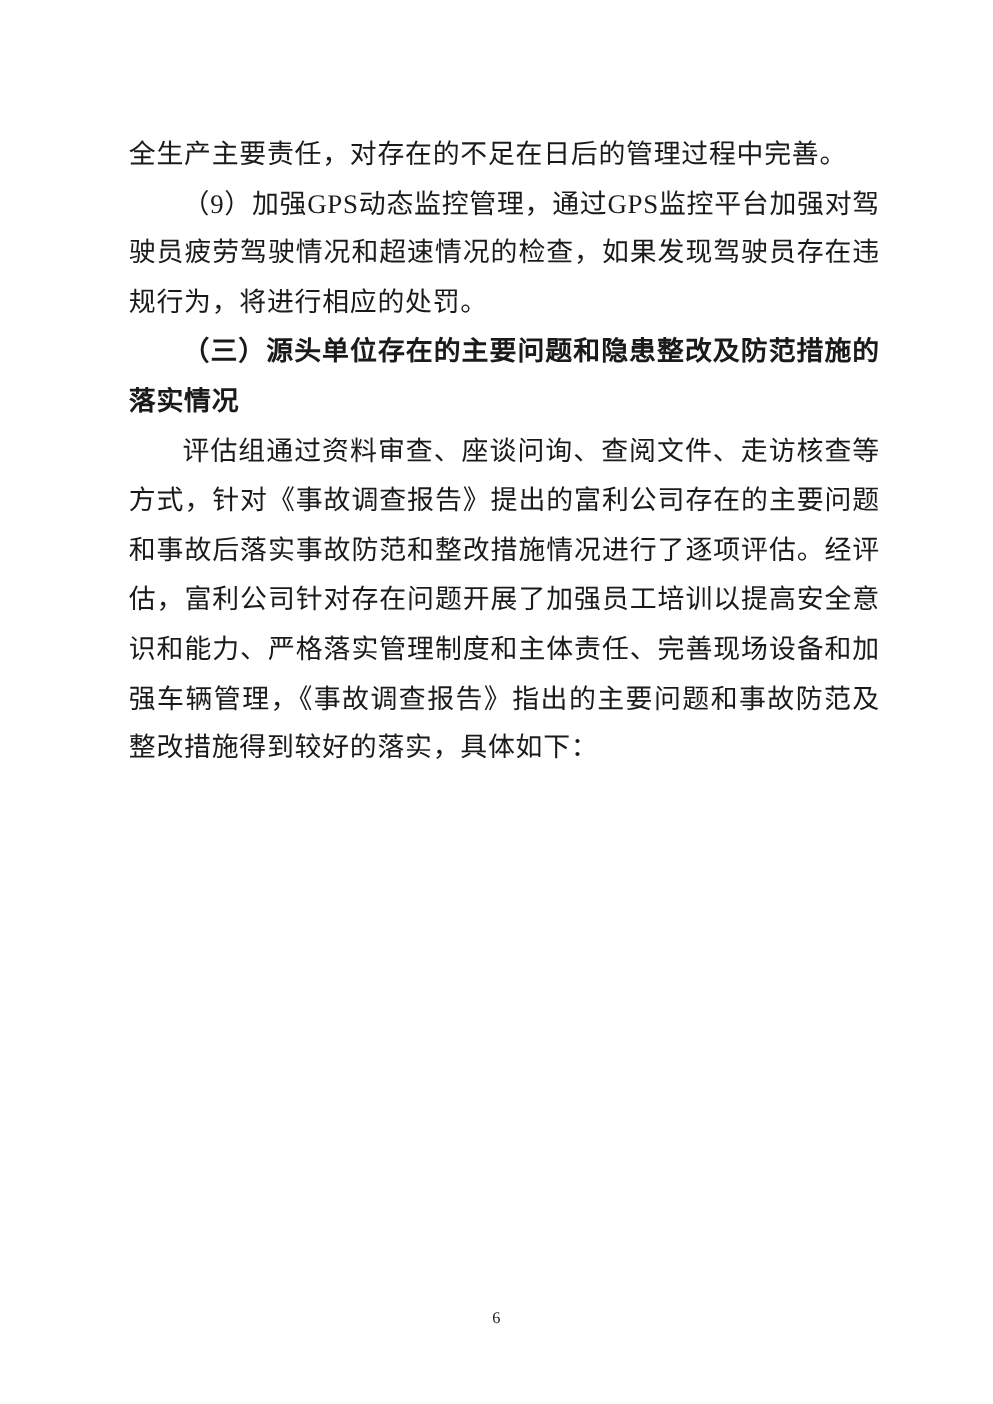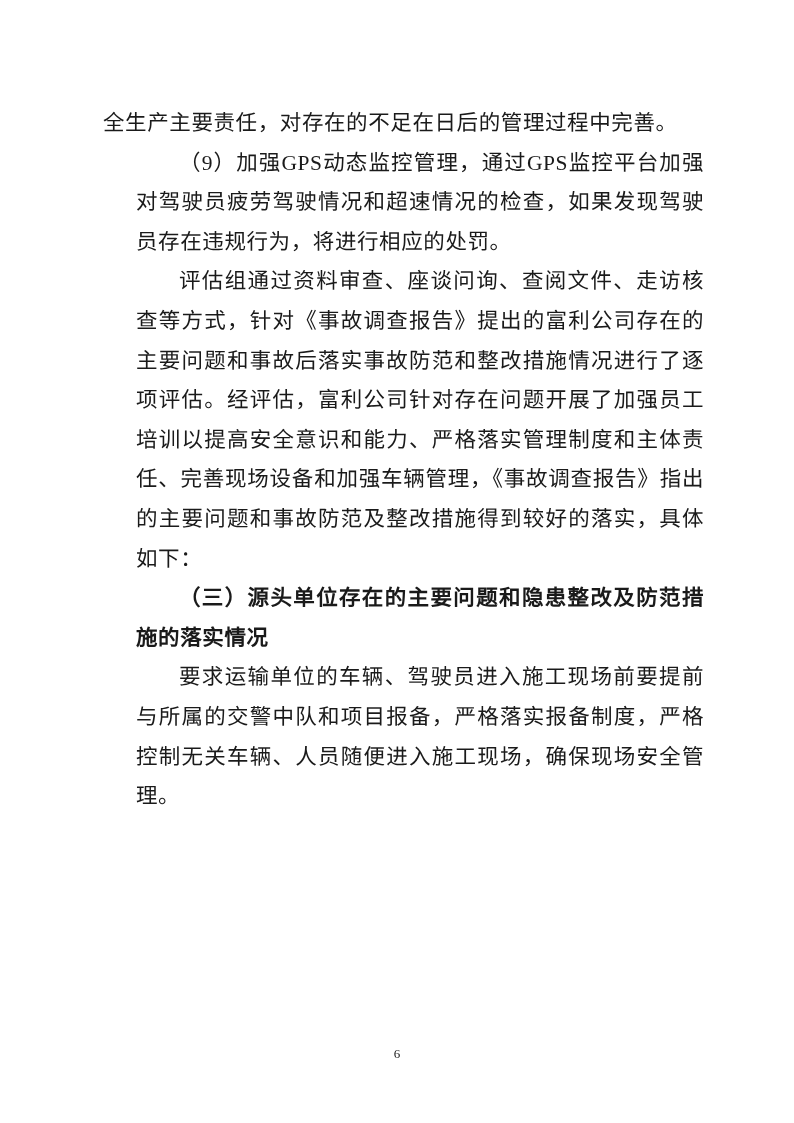--- a/index.html
+++ b/index.html
@@ -27,21 +27,20 @@
     font-size: 21.5px;
     line-height: 39.6px;
     color: #1a1a1a;
     text-align: justify;
     text-justify: inter-ideograph;
     letter-spacing: 0.6px;
     word-break: break-all;
   }
   .content p.indent {
     text-indent: 2em;
-    margin-left: 33px;
   }
   .content p.heading {
     font-weight: bold;
   }
   .page-number {
     position: absolute;
     top: 1046px;
     left: 0;
     width: 100%;
     text-align: center;
@@ -51,18 +50,17 @@
   }
 </style>
 </head>
 <body>
 
 <div class="page">
   <div class="content">
 
   <p class="">全生产主要责任，对存在的不足在日后的管理过程中完善。</p>
       <p class="indent ">（9）加强GPS动态监控管理，通过GPS监控平台加强对驾驶员疲劳驾驶情况和超速情况的检查，如果发现驾驶员存在违规行为，将进行相应的处罚。</p>
+      <p class="indent heading">（三）源头单位存在的主要问题和隐患整改及防范措施的落实情况</p>
       <p class="indent ">评估组通过资料审查、座谈问询、查阅文件、走访核查等方式，针对《事故调查报告》提出的富利公司存在的主要问题和事故后落实事故防范和整改措施情况进行了逐项评估。经评估，富利公司针对存在问题开展了加强员工培训以提高安全意识和能力、严格落实管理制度和主体责任、完善现场设备和加强车辆管理，《事故调查报告》指出的主要问题和事故防范及整改措施得到较好的落实，具体如下：</p>
-      <p class="indent heading">（三）源头单位存在的主要问题和隐患整改及防范措施的落实情况</p>
-      <p class="indent ">要求运输单位的车辆、驾驶员进入施工现场前要提前与所属的交警中队和项目报备，严格落实报备制度，严格控制无关车辆、人员随便进入施工现场，确保现场安全管理。</p>
     </div>
   <div class="page-number">6</div>
 </div>
 
 </body></html>

